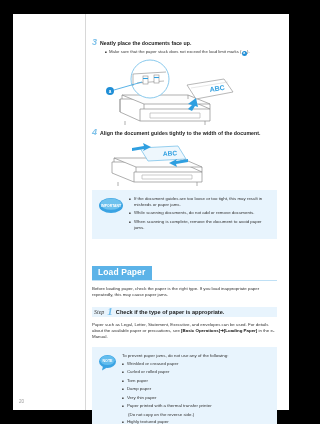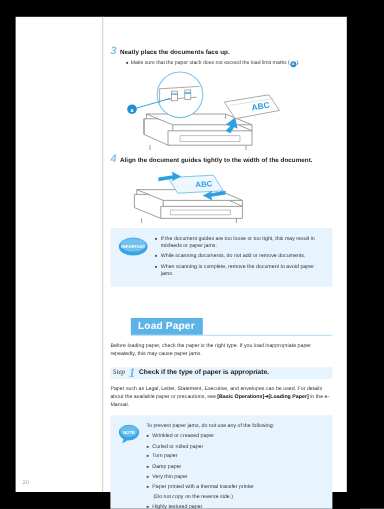--- a/index.html
+++ b/index.html
@@ -339,21 +339,21 @@
           <span class="sq">■</span>
           <span class="txt">While scanning documents, do not add or remove documents.</span>
         </div>
         <div class="co-line">
           <span class="sq">■</span>
           <span class="txt">When scanning is complete, remove the document to avoid paper jams.</span>
         </div>
       </div>
     </div>
 
-    <div class="section-head-wrap" style="margin-top:22px;margin-left:17px;">
+    <div class="section-head-wrap" style="margin-top:22px;">
       <div class="section-head">Load Paper</div>
       <div class="section-rule"></div>
     </div>
 
     <div class="body-para">Before loading paper, check the paper is the right type. If you load inappropriate paper repeatedly, this may cause paper jams.</div>
 
     <div class="step-banner">
       <div class="step-banner-bg"></div>
       <div class="step-banner-inner">
         <span class="step-word">Step</span>

